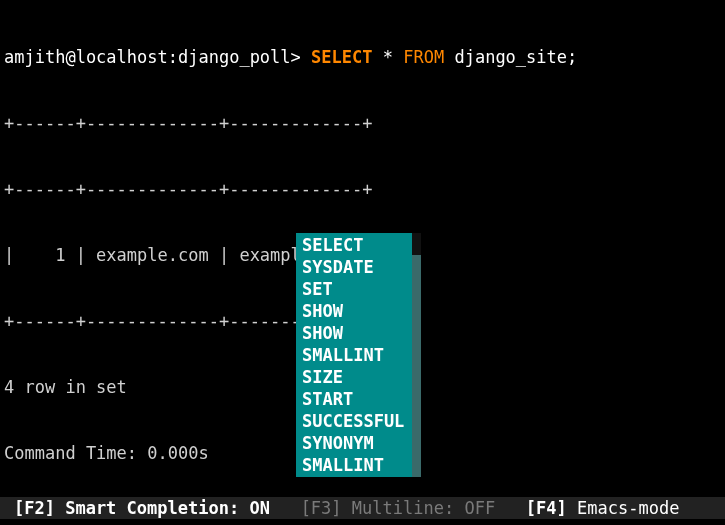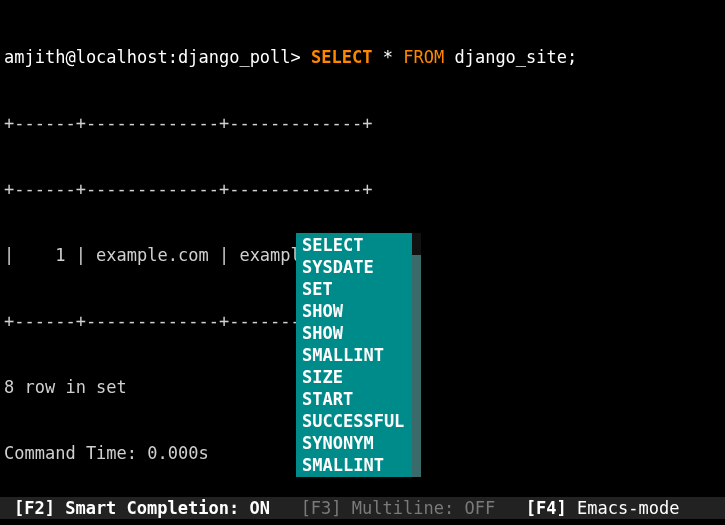--- a/index.html
+++ b/index.html
@@ -76,21 +76,21 @@
 </style>
 </head>
 <body>
 
 <div class="terminal">
   <div><span class="prompt-user">amjith@localhost:django_poll&gt;</span> <span class="kw-select">SELECT</span> <span class="kw-star">*</span> <span class="kw-from">FROM</span> <span class="kw-ident">django_site</span><span class="kw-semi">;</span></div>
   <div class="table-line">+------+-------------+-------------+</div>
   <div class="table-line">+------+-------------+-------------+</div>
   <div class="table-line">|    1 | example.com | example.com |</div>
   <div class="table-line">+------+-------------+-------------+</div>
-  <div class="status-line">8 row in set</div>
+  <div class="status-line">4 row in set</div>
   <div class="status-line">Command Time: 0.000s</div>
   
   
 </div>
 
 <div class="dropdown">
   <div class="dropdown-list" id="dropdown-list">
       <div class="dropdown-item">SELECT</div>
       <div class="dropdown-item">SYSDATE</div>
       <div class="dropdown-item">SET</div>

